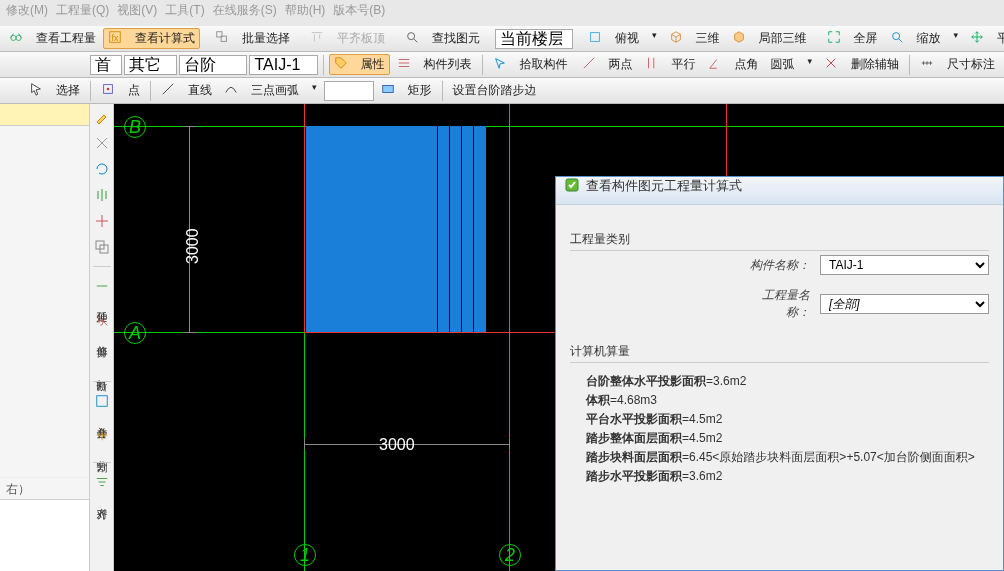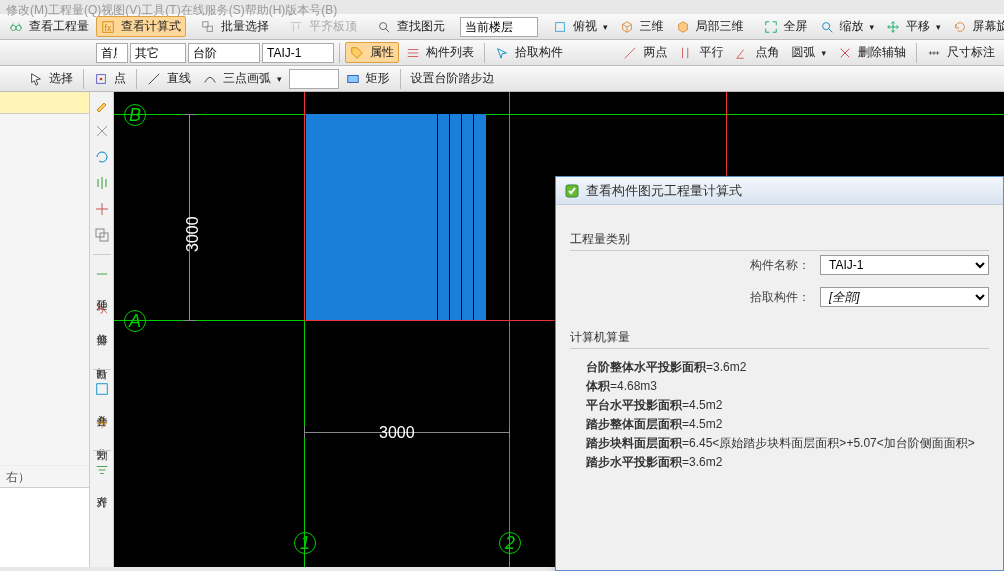--- a/index.html
+++ b/index.html
@@ -1,25 +1,25 @@
 <!DOCTYPE html>
 <html><head>
 <meta charset="utf-8">
 <style>
 * { box-sizing: border-box; margin: 0; padding: 0; font-family: "Microsoft YaHei", SimSun, sans-serif; }
 body { width: 1004px; height: 571px; background: #e8e8e8; overflow: hidden; font-size: 12px; }
 
-.menubar { height: 14px; background: #e8e8e8; padding: 2px 6px; color: #999; display: flex; }
+.menubar { height: 26px; background: #e8e8e8; padding: 2px 6px; color: #999; display: flex; gap: 8px; }
 .menubar span { color: #999; }
 
 .toolbar { height: 26px; background: linear-gradient(#fafafa,#e4e4e4); border-bottom: 1px solid #bbb; display: flex; align-items: center; padding: 0 4px; gap: 2px; }
 .toolbar .sep { width: 1px; height: 20px; background: #bbb; margin: 0 3px; }
-.tbtn { display: inline-flex; align-items: center; gap: 6px; padding: 2px 5px; cursor: pointer; color: #222; white-space: nowrap; }
+.tbtn { display: inline-flex; align-items: flex-start; gap: 13px; padding: 2px 5px; cursor: pointer; color: #222; white-space: nowrap; }
 .tbtn.active { background: #ffd899; border: 1px solid #e0a040; border-radius: 2px; padding: 1px 4px; }
-.dd { appearance: none; border: 1px solid #aaa; background: #fff; height: 20px; font-size: 12px; padding: 0 10px 0 4px; position: relative; }
+.dd { appearance: none; border: 1px solid #aaa; background: #fff; height: 20px; font-size: 16px; padding: 0 10px 0 4px; position: relative; }
 .dd-wrap { position: relative; display: inline-block; }
 .icn { width: 14px; height: 14px; display: inline-block; }
 
 .main { display: flex; height: calc(100% - 18px - 26px - 26px - 26px); }
 .leftpanel { width: 90px; background: #f5f5f5; border-right: 1px solid #ccc; display:flex; flex-direction:column; }
 .leftpanel .tab { background: #fff3b5; height: 22px; border-bottom: 1px solid #ccc; }
 .leftpanel .spacer { flex:1; }
 .leftpanel .row { padding: 3px 6px; height:22px; border-top:1px solid #eee; color:#555; }
 
 .toolcol { width: 24px; background: #f2f2f2; border-right: 1px solid #ccc; display: flex; flex-direction: column; align-items: center; gap: 8px; padding-top: 4px; }
@@ -36,28 +36,28 @@
 .blue-rect .stripe { position:absolute; top:0; bottom:0; width:1px; background:#000; }
 .axis-label { position:absolute; color:#0c0; font-size:18px; width:22px; height:22px; border:1px solid #0c0; border-radius:50%; display:flex; align-items:center; justify-content:center; font-style:italic; }
 .dim { position:absolute; color:#fff; font-size:16px; }
 .dim-v { transform: rotate(-90deg); transform-origin: left top; }
 .dim-line-h { position:absolute; height:1px; background:#888; }
 .dim-line-v { position:absolute; width:1px; background:#888; }
 .dim-tick { position:absolute; width:1px; height:12px; background:#888; }
 .dim-tick-h { position:absolute; height:1px; width:12px; background:#888; }
 
 .dialog { position: absolute; left: 555px; top: 176px; width: 449px; height: 395px; background: #f0f0f0; border: 1px solid #5a8fc9; box-shadow: 0 0 8px rgba(0,0,0,0.3); }
-.dialog-title { height: 28px; background: linear-gradient(#f3f6fa,#d9e4f1); border-bottom: 1px solid #c3cfdc; display:flex; align-items:center; padding: 0 8px; gap:6px; font-size:13px; color:#333; }
+.dialog-title { height: 28px; background: linear-gradient(#f3f6fa,#d9e4f1); border-bottom: 1px solid #c3cfdc; display:flex; align-items:flex-start; padding: 0 8px; gap:6px; font-size:13px; color:#333; }
 .dialog-title .dic { width:16px; height:16px; }
 .dialog-body { padding: 14px; font-size: 12px; color:#333; }
 .dialog-body .group { margin-bottom: 16px; }
 .dialog-body .grouptitle { margin-bottom: 8px; margin-top: 12px; }
 .dialog-body .line { border-bottom: 1px solid #ccc; margin-top:-6px; margin-bottom: 10px; }
 .formrow { display:flex; align-items:center; gap:10px; margin-bottom: 6px; }
-.formrow .lab { width: 60px; text-align:right; color:#444; }
+.formrow .lab { width: 60px; text-align:right; color:#444;font-style:italic; }
 .formrow input, .formrow select { flex:1; border:1px solid #999; height:20px; font-size:12px; padding:0 4px; background:#fff; }
 .calc { margin-left: 16px; }
 .calc .calcrow { margin-bottom: 2px; }
 .calc b { font-weight:bold;text-align:center; }
 .resultbox { border:1px solid #aaa; height:42px; background:#fff; margin-top:6px; }
 
 svg { display:block; }
 </style>
 </head>
 <body>
@@ -409,21 +409,21 @@
   <div class="dialog-body">
     <div class="group">
       <div class="grouptitle">工程量类别</div>
       <div class="line"></div>
       <div style="display:flex; flex-direction:column; gap:6px; margin-left:180px; margin-top:-6px">
         <div class="formrow">
           <span class="lab">构件名称：</span>
           <select><option>TAIJ-1</option></select>
         </div>
         <div class="formrow">
-          <span class="lab">拾取构件：</span>
+          <span class="lab">工程量名称：</span>
           <select style="font-style:italic"><option>[全部]</option></select>
         </div>
       </div>
     </div>
     <div class="group">
       <div class="grouptitle">计算机算量</div>
       <div class="line"></div>
       <div class="calc">
         <div class="calcrow"><b>台阶整体水平投影面积</b><span>=3.6m2</span></div>
         <div class="calcrow"><b>体积</b><span>=4.68m3</span></div>

